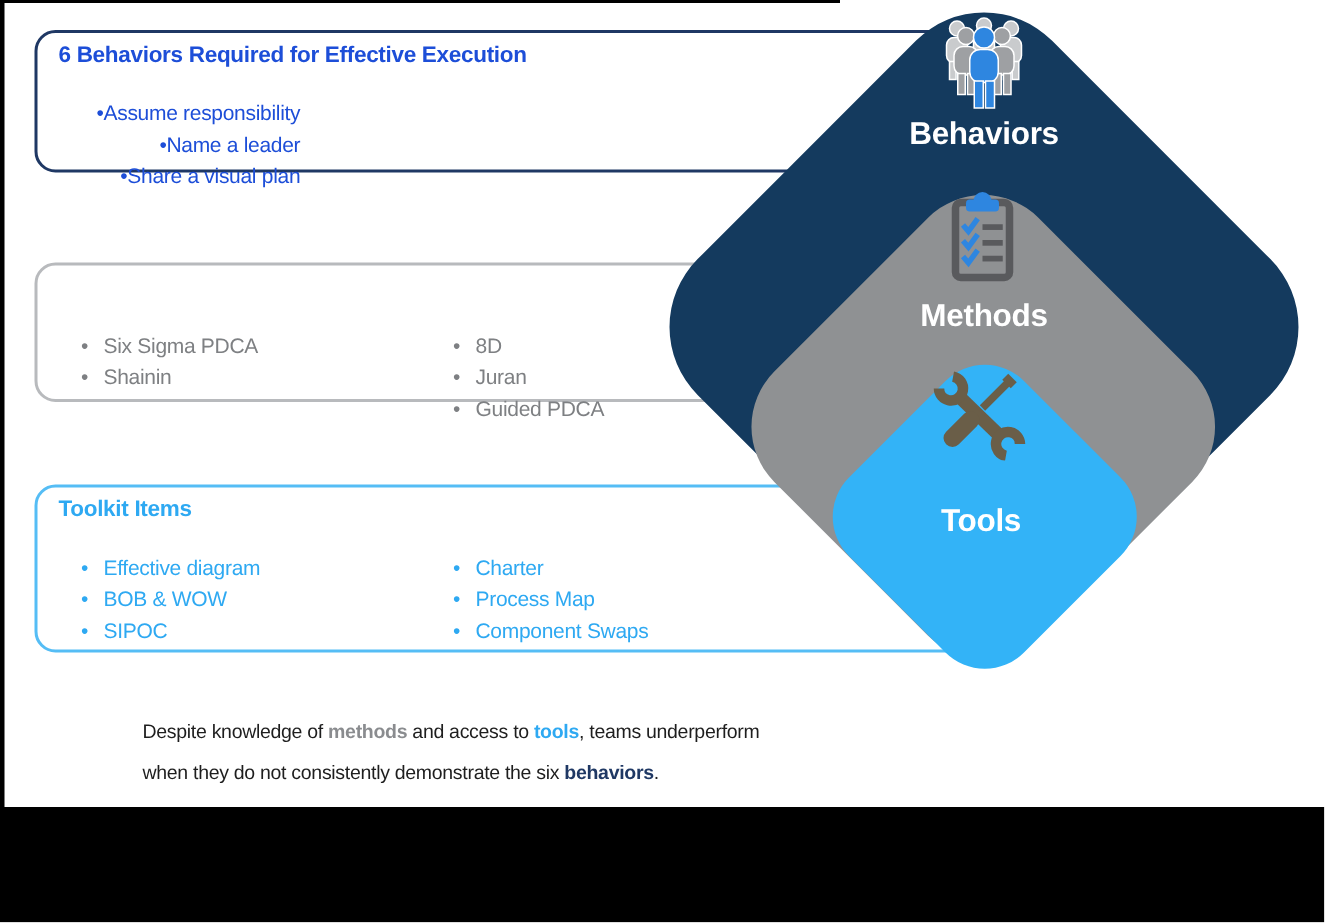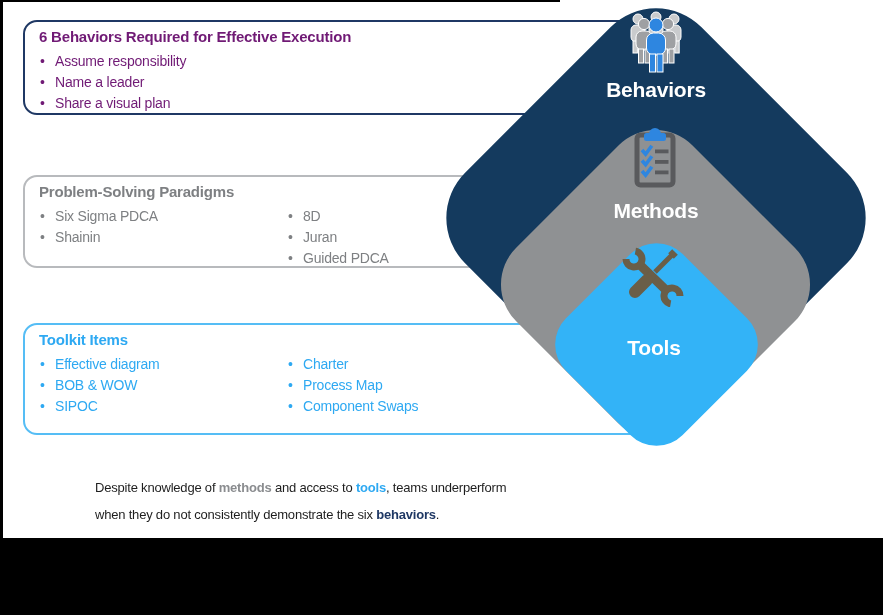--- a/index.html
+++ b/index.html
@@ -11,25 +11,25 @@
   .edge-top  { position:absolute; left:0; top:0; width:560px; height:2px; background:#000; z-index:9; }
   .black-bar { position:absolute; left:0; top:538px; width:883px; height:77px; background:#000; z-index:8; }
 
   
   .panel { position:absolute; left:23px; width:625px; background:#fff; border-radius:14px; z-index:1; box-sizing:border-box; }
   .panel-behaviors { top:20px;  height:95px; border:2px solid #1F3864; }
   .panel-methods   { top:175px; height:93px; border:2px solid #B8BABD; }
   .panel-toolkit   { top:323px; height:112px; border:2px solid #55BDF5; }
 
   .panel-title { position:absolute; left:14px; top:6px; font-size:15px; font-weight:700; letter-spacing:-0.2px; white-space:nowrap; }
-  .panel-behaviors .panel-title, .panel-behaviors .col { color:#701a75; }
+  .panel-behaviors .panel-title, .panel-behaviors .col { color:#1d4ed8;text-align:right; }
   .panel-methods   .panel-title, .panel-methods   .col { color:#7E8083; }
   .panel-toolkit   .panel-title, .panel-toolkit   .col { color:#2EA9F2; }
 
-  .col { position:absolute; top:28px; margin:1px; padding:0; font-size:14px; line-height:21px; letter-spacing:-0.2px; }
+  .col { position:absolute; top:28px; margin:15px; padding:0; font-size:14px; line-height:21px; letter-spacing:-0.2px; }
   .col1 { left:14px; } .col2 { left:262px; }
   .col li { list-style:none; white-space:nowrap; }
   .col li::before { content:"•"; display:inline-block; width:15px; }
 
   
   .diamond { position:absolute; transform:rotate(45deg); }
   .d-behaviors { left:489px; top:51px;  width:334px; height:334px; border-radius:64px; z-index:2; }
   .d-methods   { left:531px; top:160px; width:249px; height:249px; border-radius:52px; z-index:3; }
   .d-tools     { left:574px; top:262px; width:165px; height:165px; border-radius:37px; z-index:4; }
 
@@ -62,21 +62,20 @@
   <div class="panel panel-behaviors">
     <div class="panel-title">6 Behaviors Required for Effective Execution</div>
     <ul class="col col1">
       <li>Assume responsibility</li>
       <li>Name a leader</li>
       <li>Share a visual plan</li>
     </ul>
   </div>
 
   <div class="panel panel-methods">
-    <div class="panel-title">Problem-Solving Paradigms</div>
     <ul class="col col1">
       <li>Six Sigma PDCA</li>
       <li>Shainin</li>
     </ul>
     <ul class="col col2">
       <li>8D</li>
       <li>Juran</li>
       <li>Guided PDCA</li>
     </ul>
   </div>

